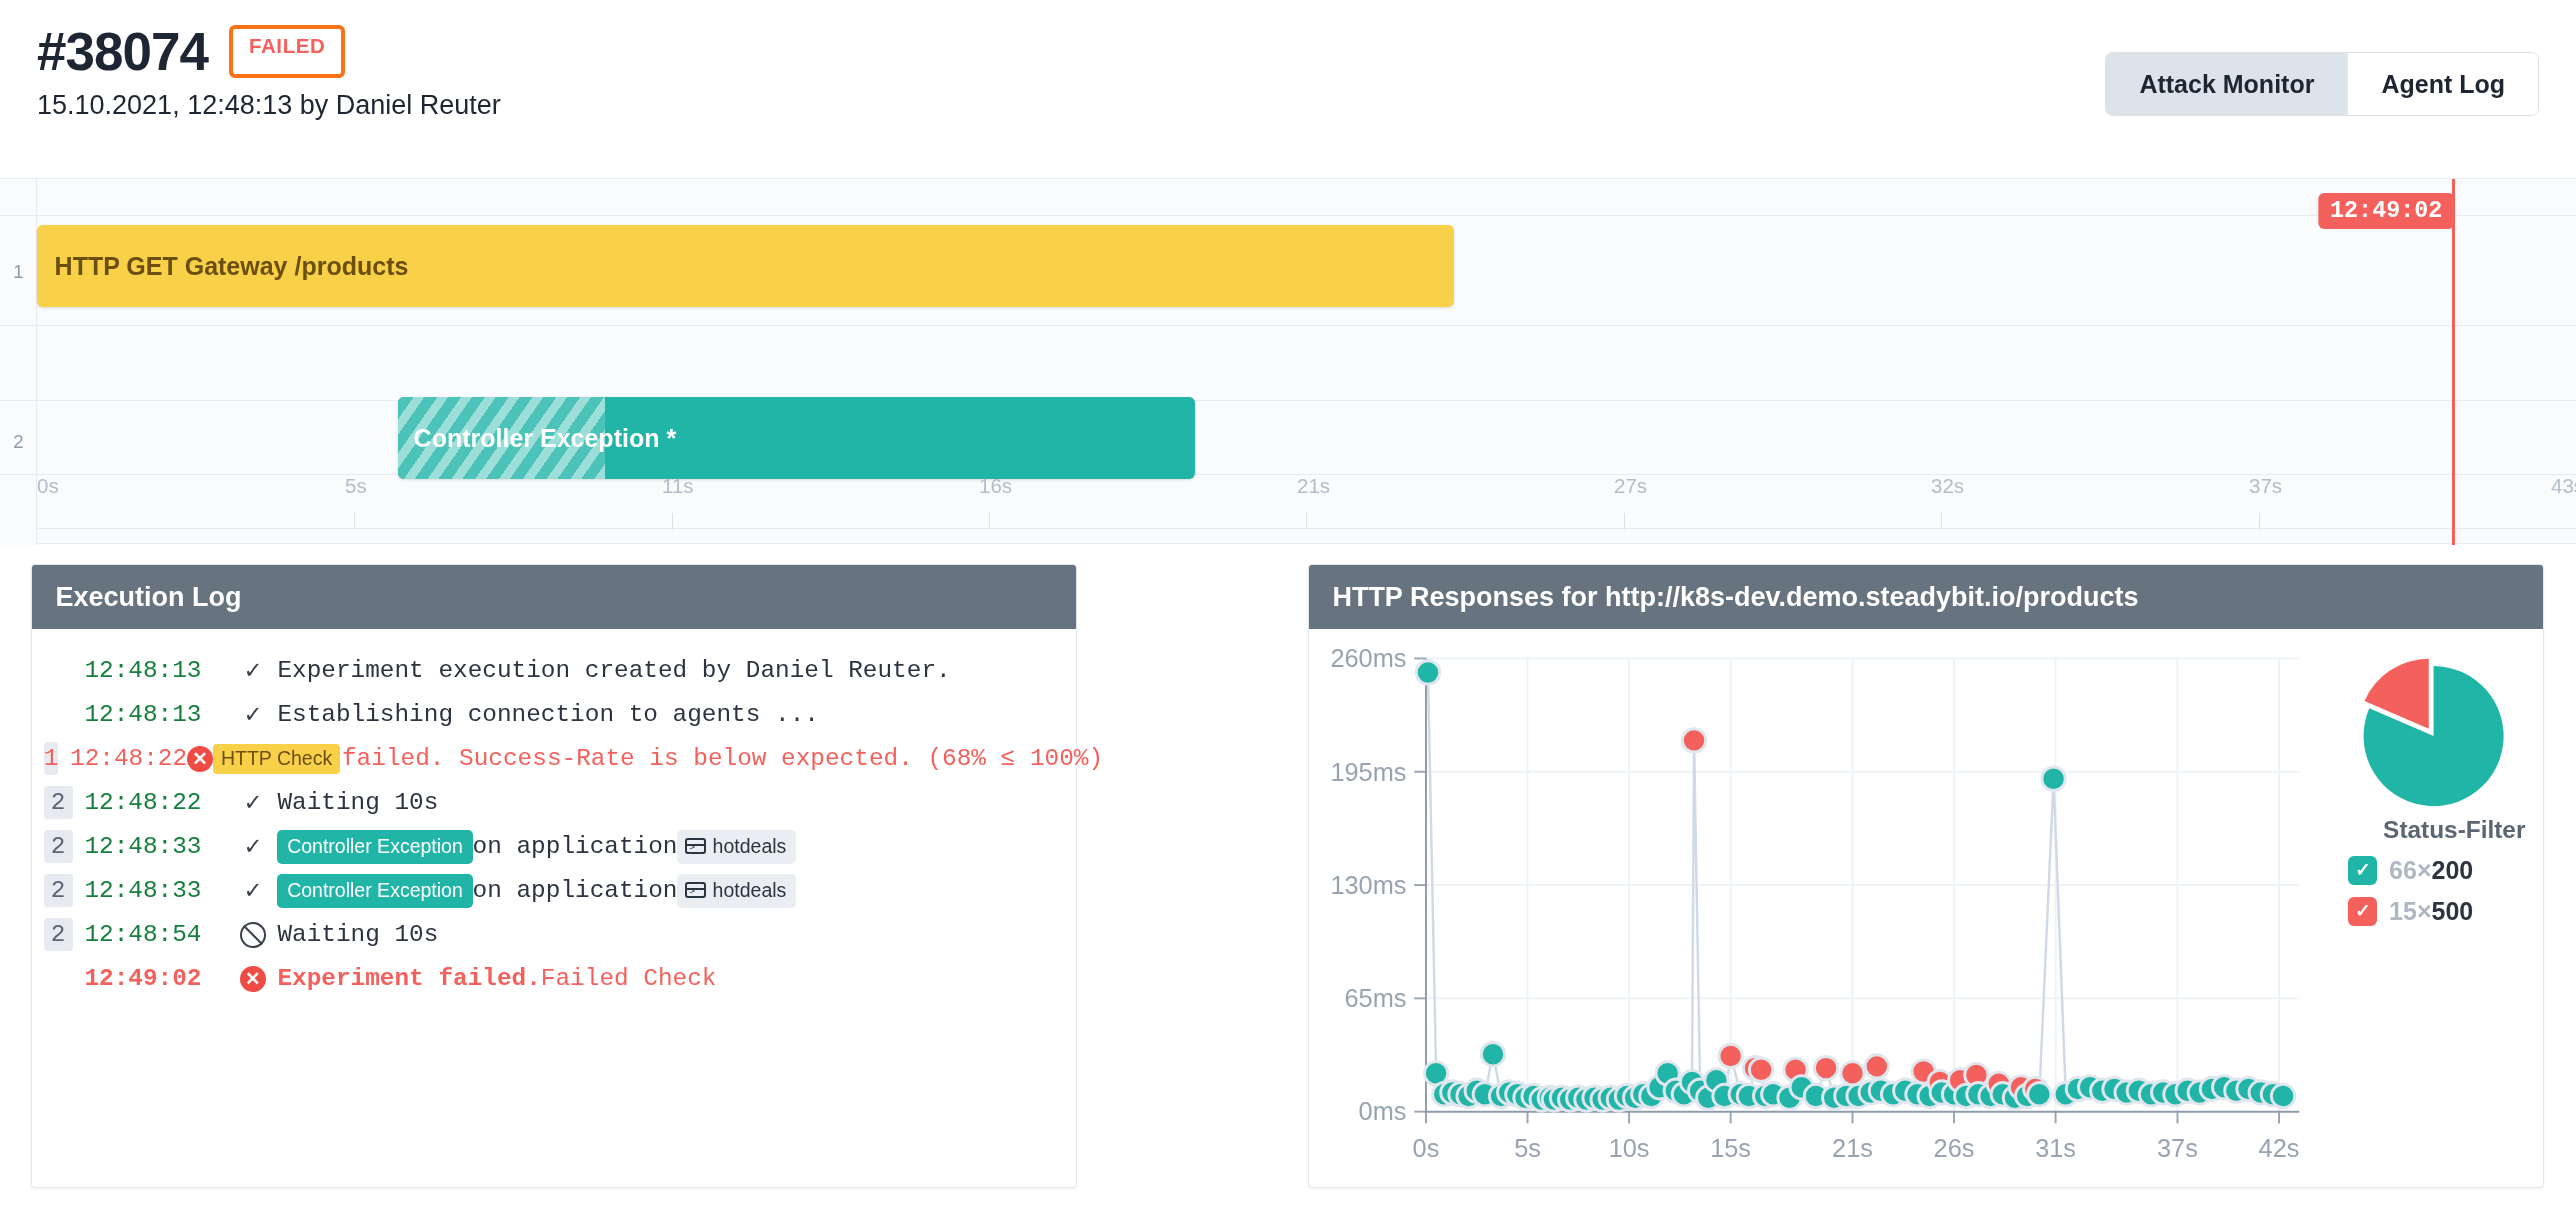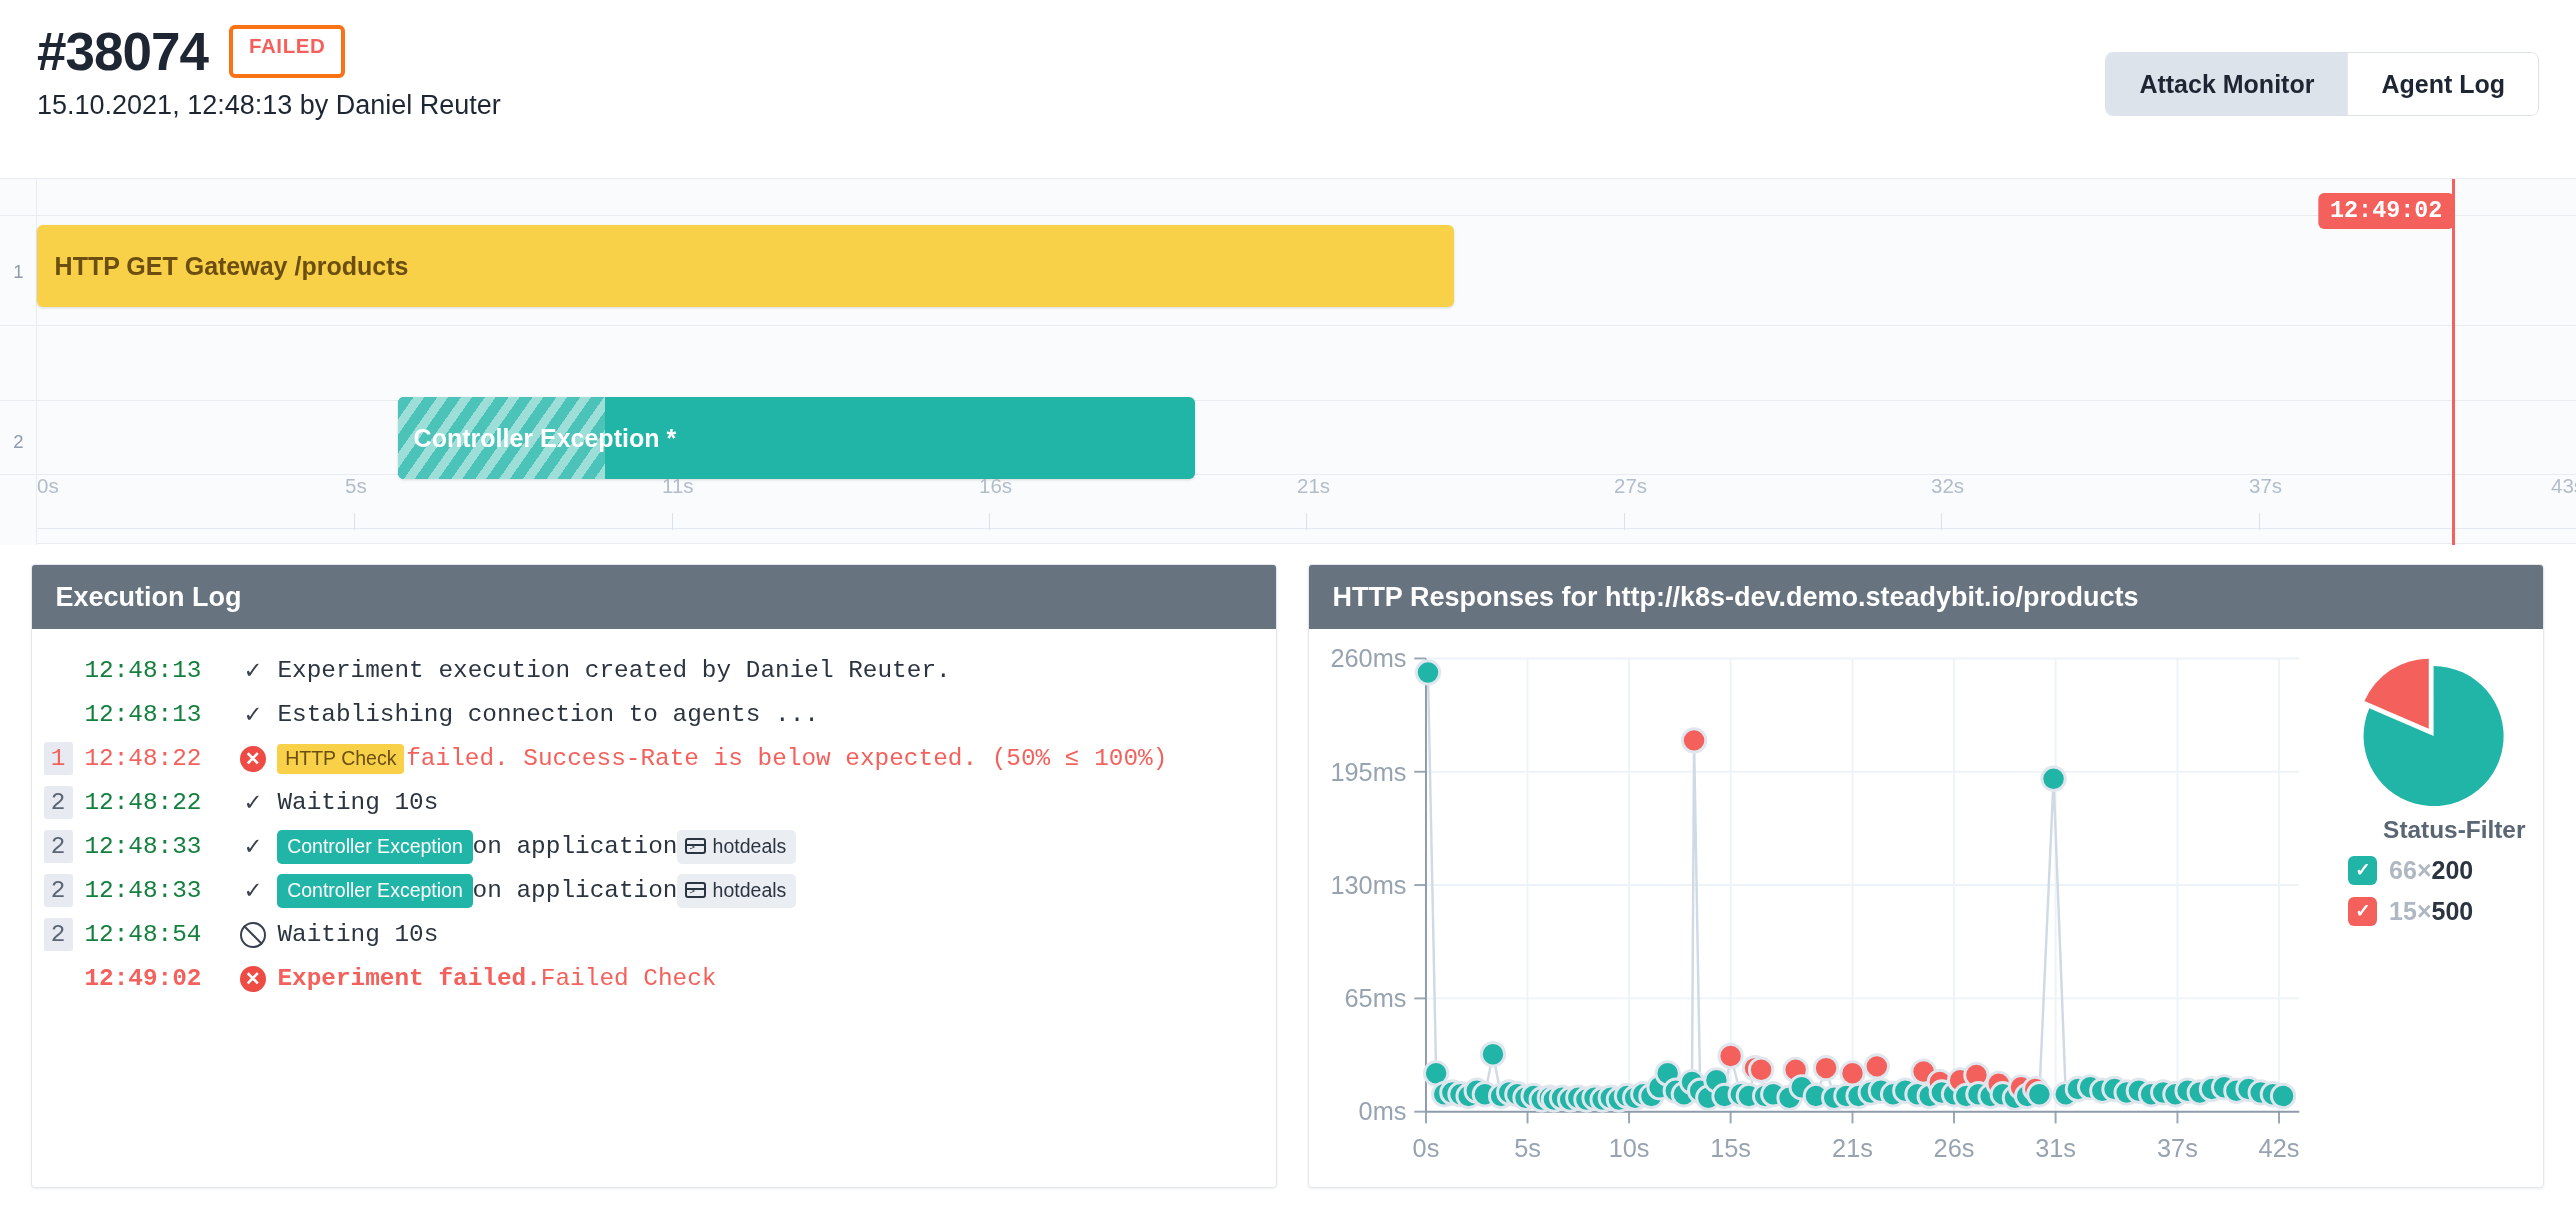--- a/index.html
+++ b/index.html
@@ -88,21 +88,21 @@
   
   .panel {
     position:absolute; background:#fff; border:1px solid #e3e8ee; border-radius:3.9px;
     box-shadow: 0 1px 2.9px rgba(20,30,50,.07);
   }
   .panel-head {
     background:#67737f; color:#fff; font-size:27px; font-weight:bold;
     padding:16.6px 23.4px; border-radius:2.9px 2.9px 0 0; white-space:nowrap; overflow:hidden;
   }
 
-  .panel-log { left:31px; top:564px; width:1246px; height:624px; }
+  .panel-log { left:31px; top:564px; width:1046px; height:624px; }
   .panel-chart { left:1308px; top:564px; width:1236px; height:624px; }
 
   
   .log-body { padding: 19.5px 0 0 0; font-family:"Liberation Mono", monospace; }
   .log-line {
     display:flex; align-items:center; height:44px; padding-left:11.7px; white-space:nowrap;
   }
   .log-step {
     width:29px; text-align:center; font-size:24.4px; color:#5b6675;
     background:#e7ebf1; border-radius:2.9px; margin-right:11.7px; line-height:33px; height:33px;
@@ -253,21 +253,21 @@
           </div>
         </div>
         <div class="log-line">
           <div class="log-step err">1</div>
           <div class="log-time err">12:48:22</div>
           <div class="log-ico">
             <span class="ico-x">✕</span>
           </div>
           <div class="log-text">
             <span class="tag-yellow">HTTP Check</span>
-            <span class="t-red">failed. Success-Rate is below expected. (50% ≤ 100%)</span>
+            <span class="t-red">failed. Success-Rate is below expected. (68% ≤ 100%)</span>
           </div>
         </div>
         <div class="log-line">
           <div class="log-step">2</div>
           <div class="log-time">12:48:22</div>
           <div class="log-ico">
             <span class="ico-check">✓</span>
           </div>
           <div class="log-text">
             <span>Waiting 10s</span>

